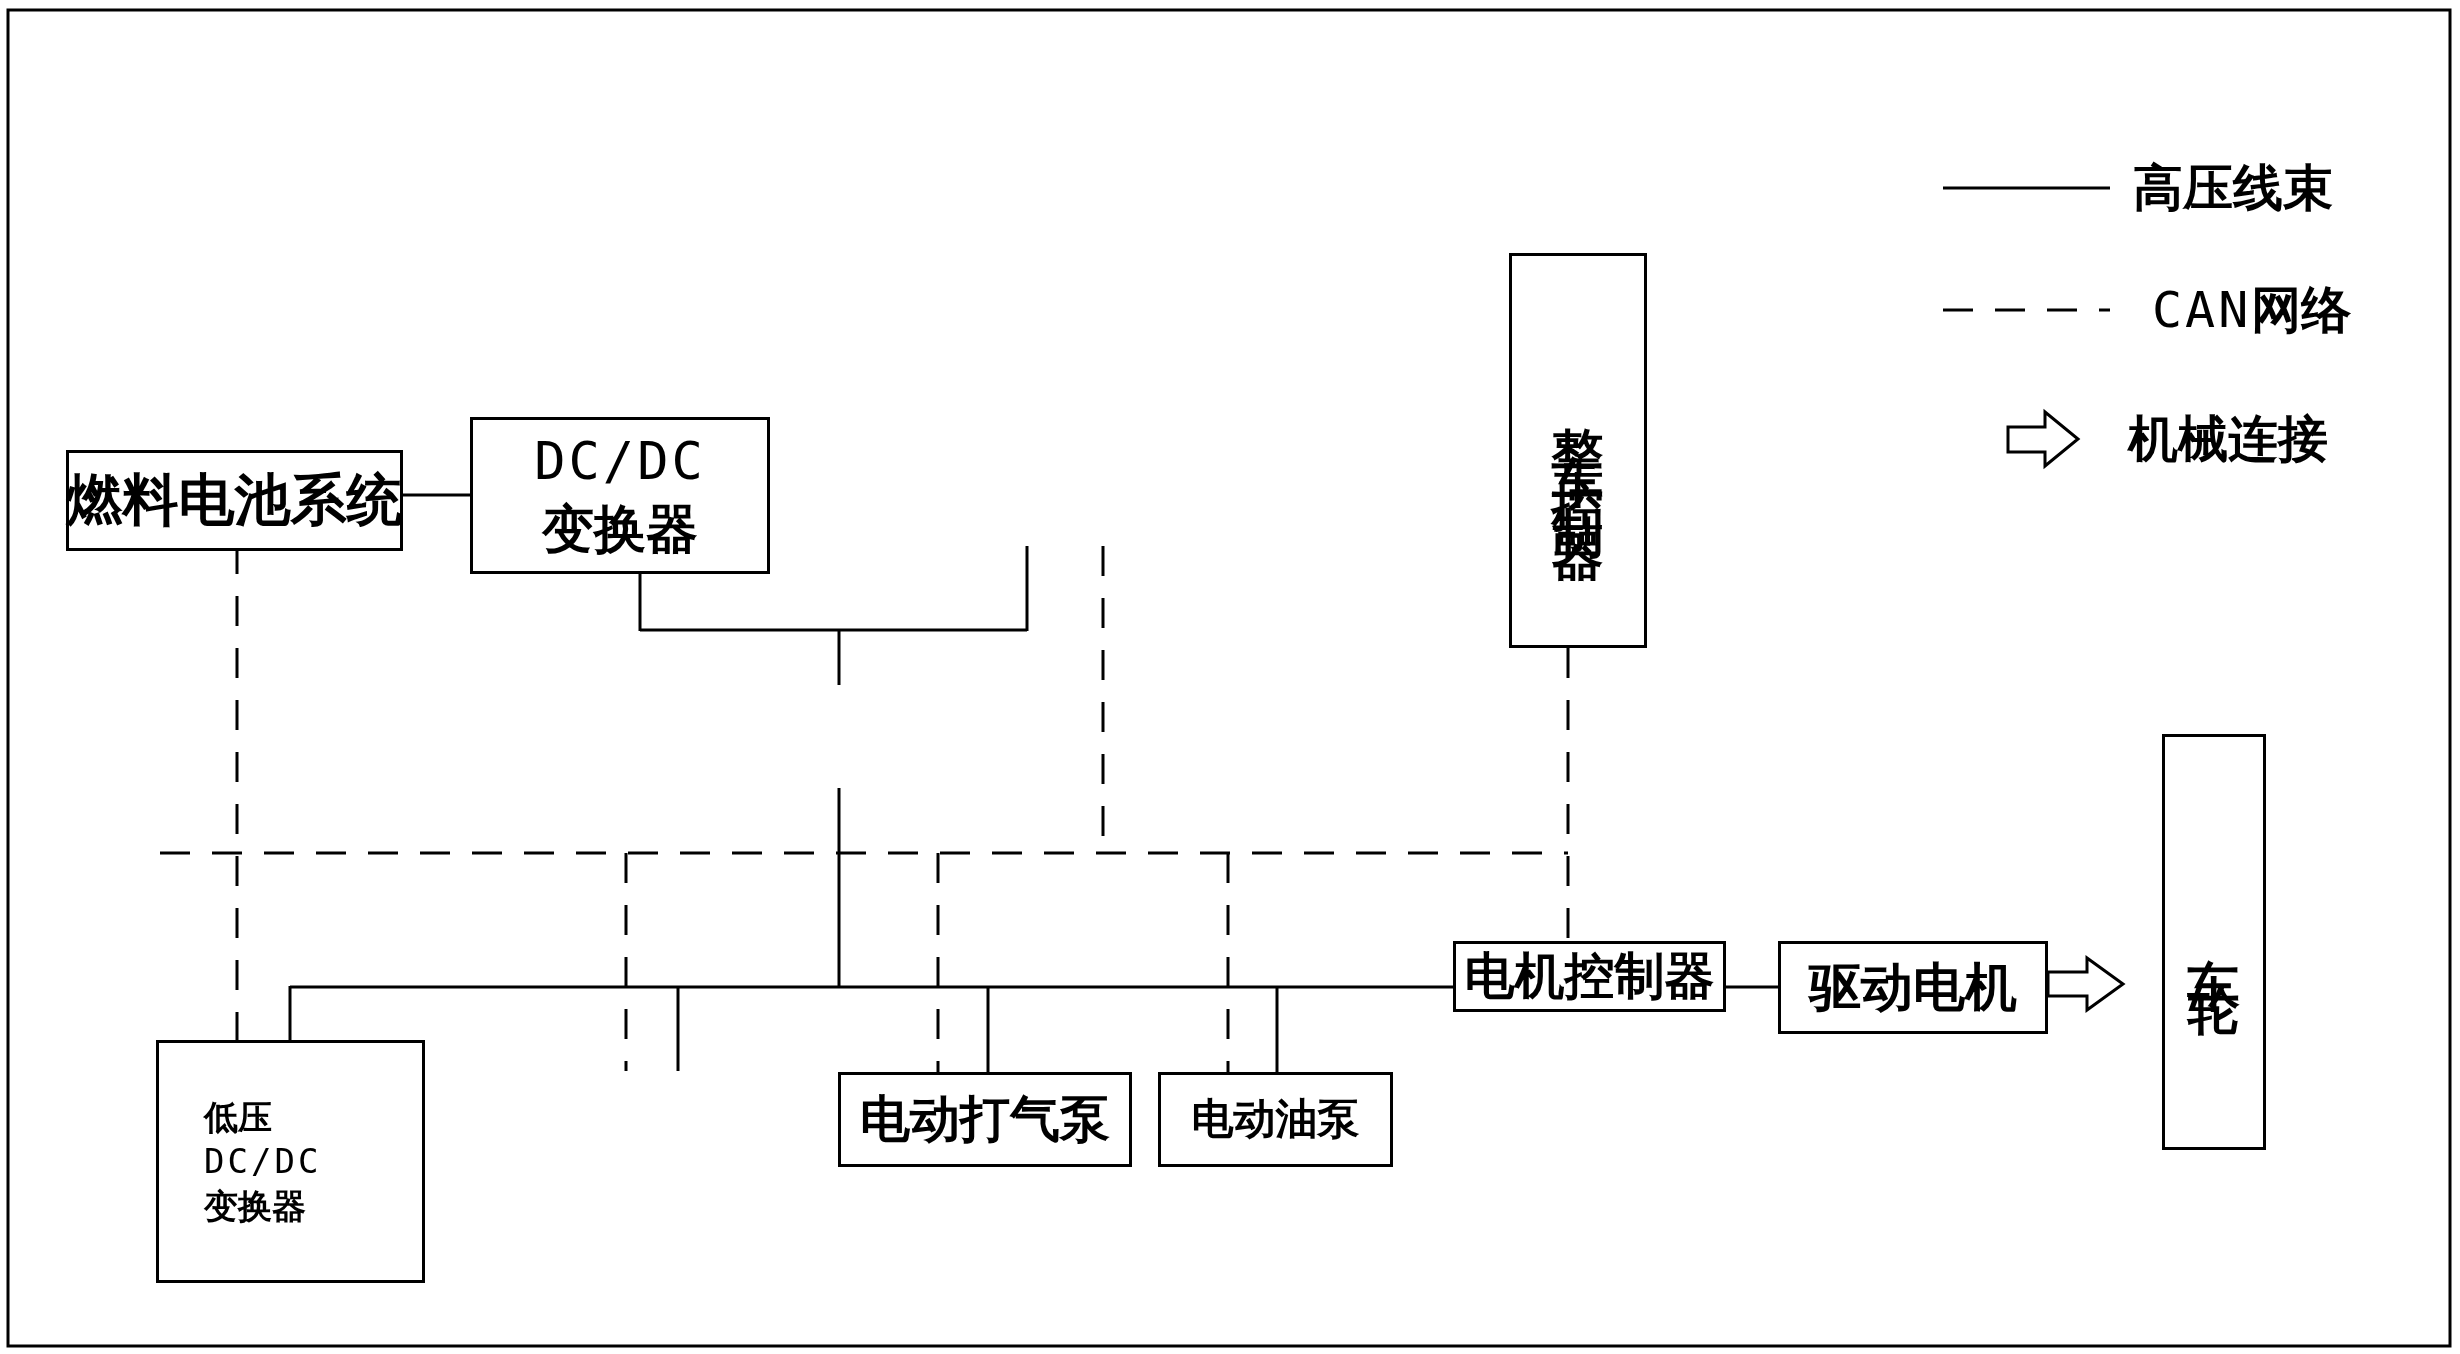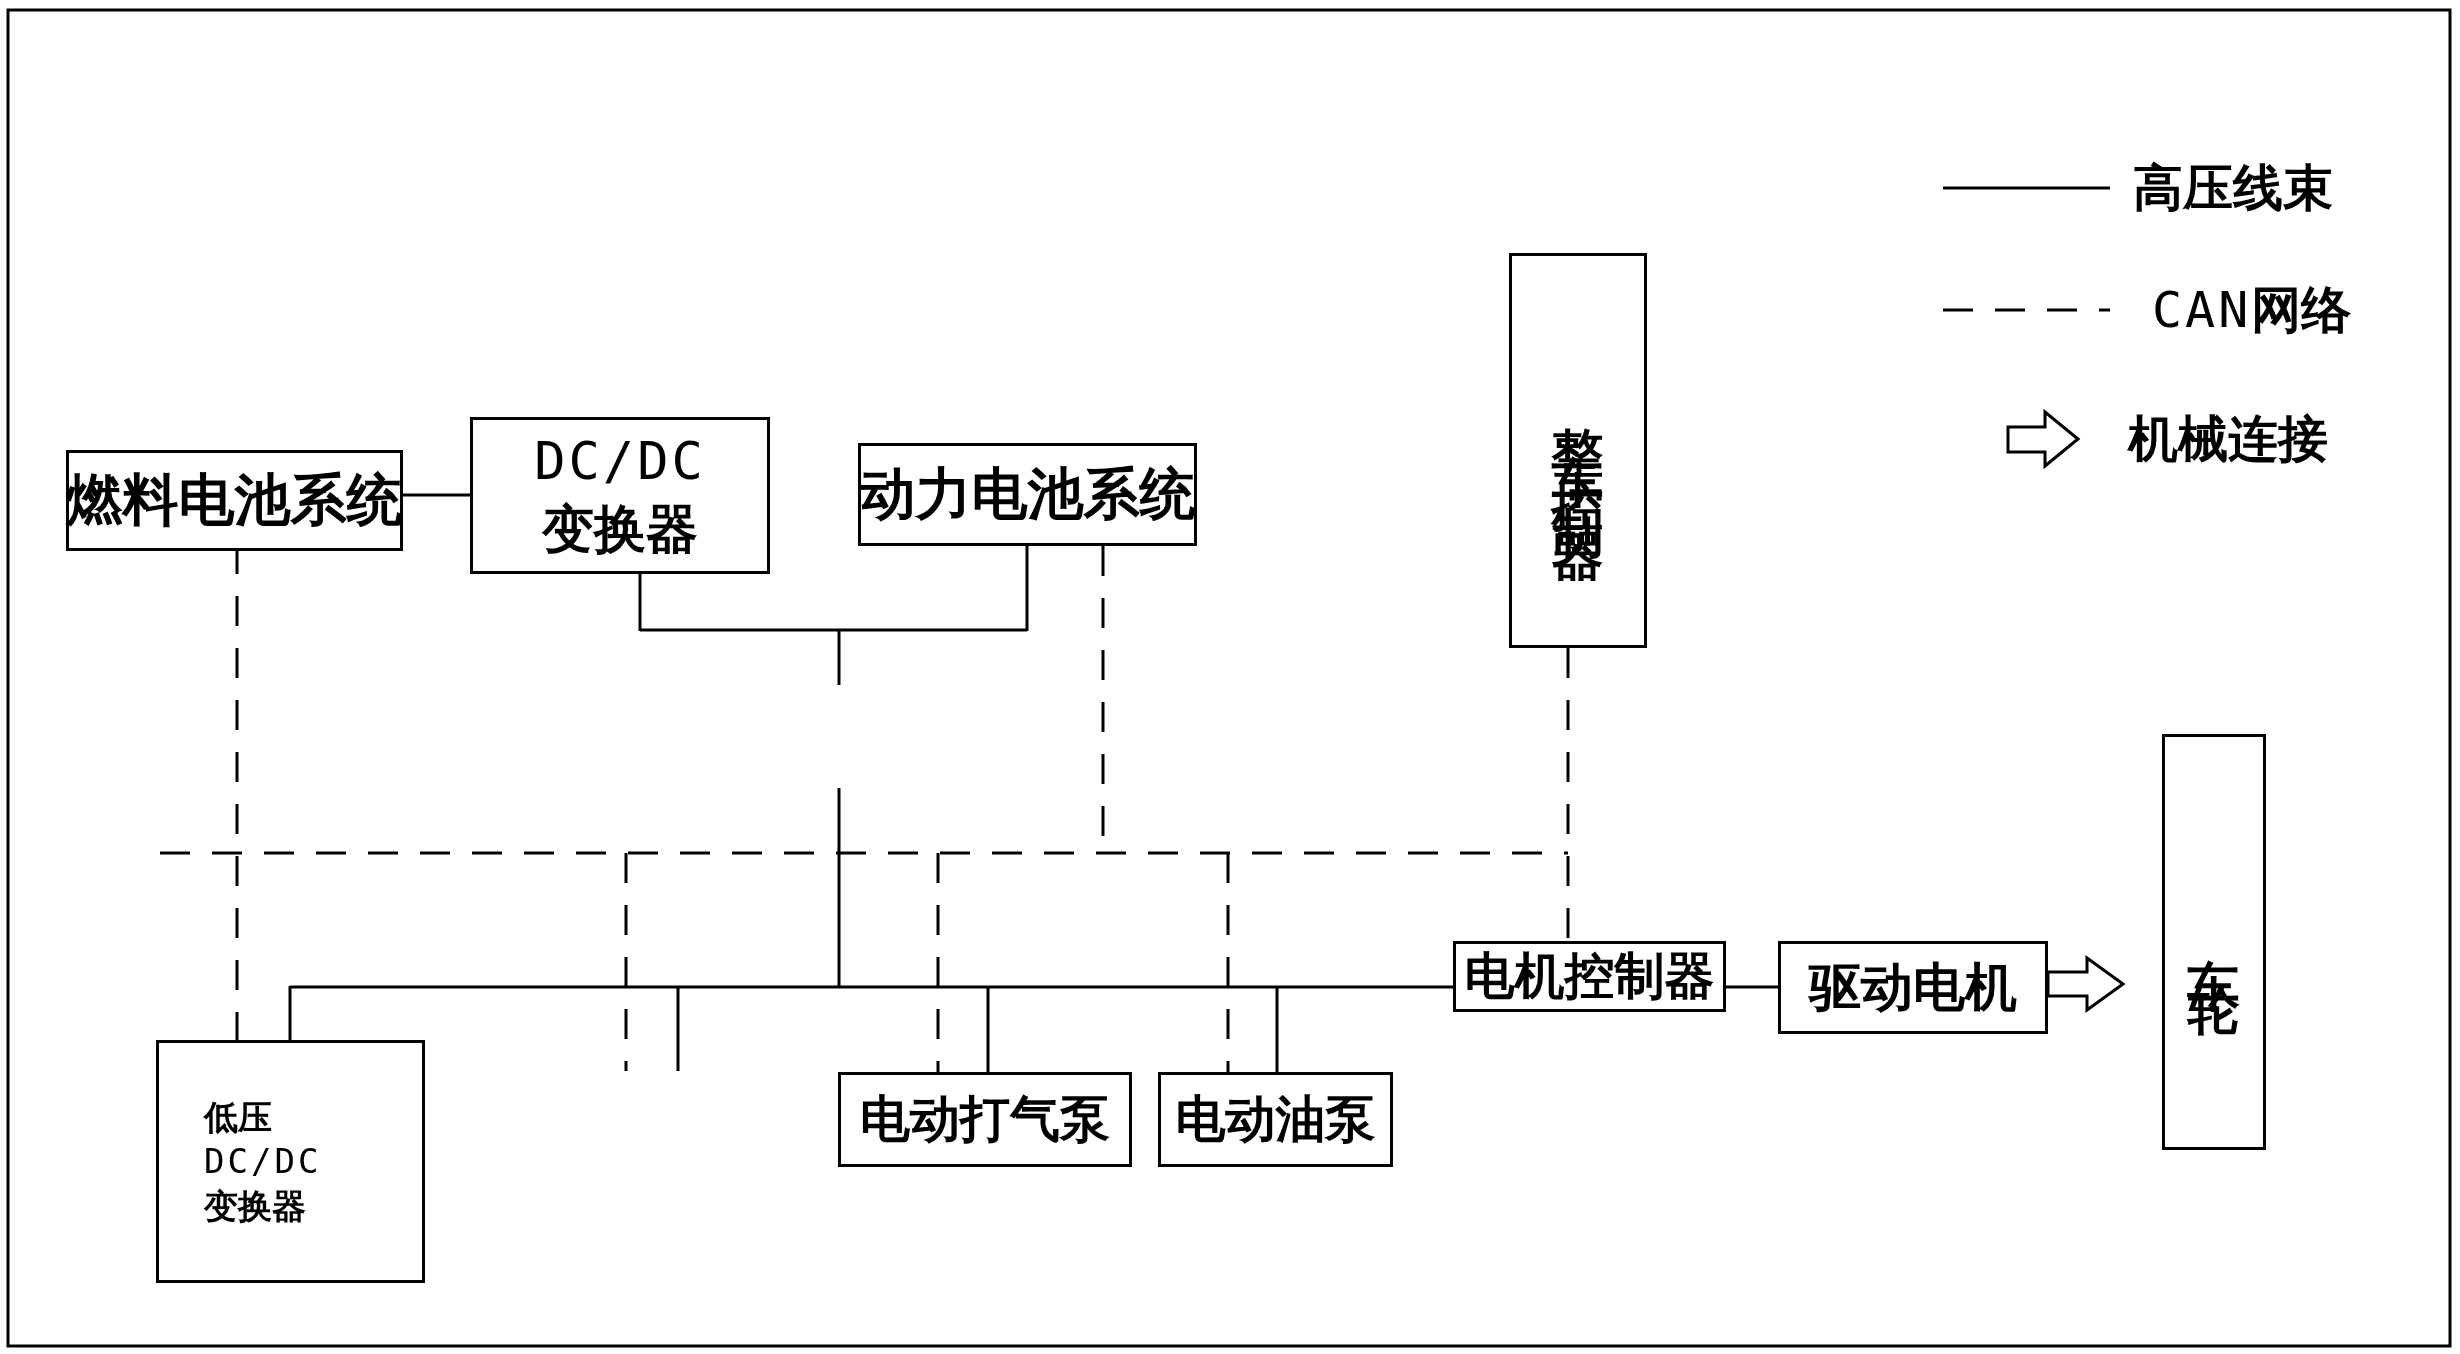--- a/index.html
+++ b/index.html
@@ -73,35 +73,32 @@
         <polygon points="0,15 37,15 37,0 70,27 37,54 37,40 0,40" fill="#ffffff" stroke="#000000" stroke-width="3"></polygon>
       </g>
     </svg>
 <div class="box" style="left: 66px; top: 450px; width: 337px; height: 101px; font-size: 56px;">
       <div class="ln cjk">燃料电池系统</div>
     </div>
     <div class="box" style="left: 470px; top: 417px; width: 300px; height: 157px; font-size: 52px;">
       <div class="ln latin">DC/DC</div>
       <div class="ln cjk">变换器</div>
     </div>
-    <div class="box" style="left: 858px; top: 443px; width: 339px; height: 103px; font-size: 56px;">
-      <div class="ln cjk">动力电池系统</div>
-    </div>
     <div class="box v-text" style="left: 1509px; top: 253px; width: 138px; height: 395px; font-size: 52px;">
       <div class="ln cjk">整车控制器</div>
     </div>
     <div class="box align-left" style="left: 156px; top: 1040px; width: 269px; height: 243px; font-size: 34px; justify-content: center;">
       <div class="ln cjk">低压</div>
       <div class="ln latin">DC/DC</div>
       <div class="ln cjk">变换器</div>
     </div>
     <div class="box" style="left: 838px; top: 1072px; width: 294px; height: 95px; font-size: 50px;">
       <div class="ln cjk">电动打气泵</div>
     </div>
-    <div class="box" style="left: 1158px; top: 1072px; width: 235px; height: 95px; font-size: 50px; text-align: right;">
+    <div class="box" style="left: 1158px; top: 1072px; width: 235px; height: 95px; font-size: 42px; text-align: right;">
       <div class="ln cjk">电动油泵</div>
     </div>
     <div class="box" style="left: 1453px; top: 941px; width: 273px; height: 71px; font-size: 50px;">
       <div class="ln cjk">电机控制器</div>
     </div>
     <div class="box" style="left: 1778px; top: 941px; width: 270px; height: 93px; font-size: 52px;">
       <div class="ln cjk">驱动电机</div>
     </div>
     <div class="box v-text" style="left: 2162px; top: 734px; width: 104px; height: 416px; font-size: 52px;">
       <div class="ln cjk">车轮</div>

